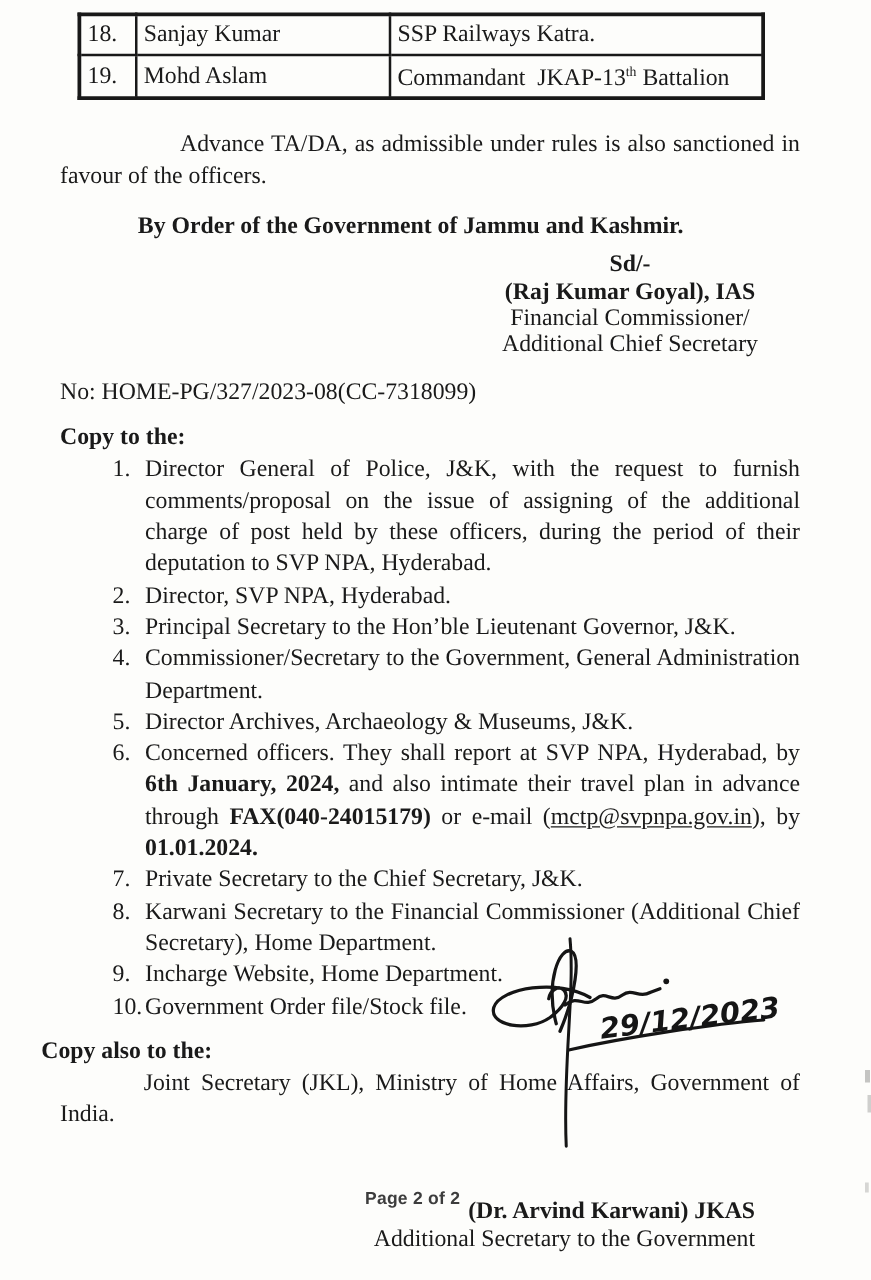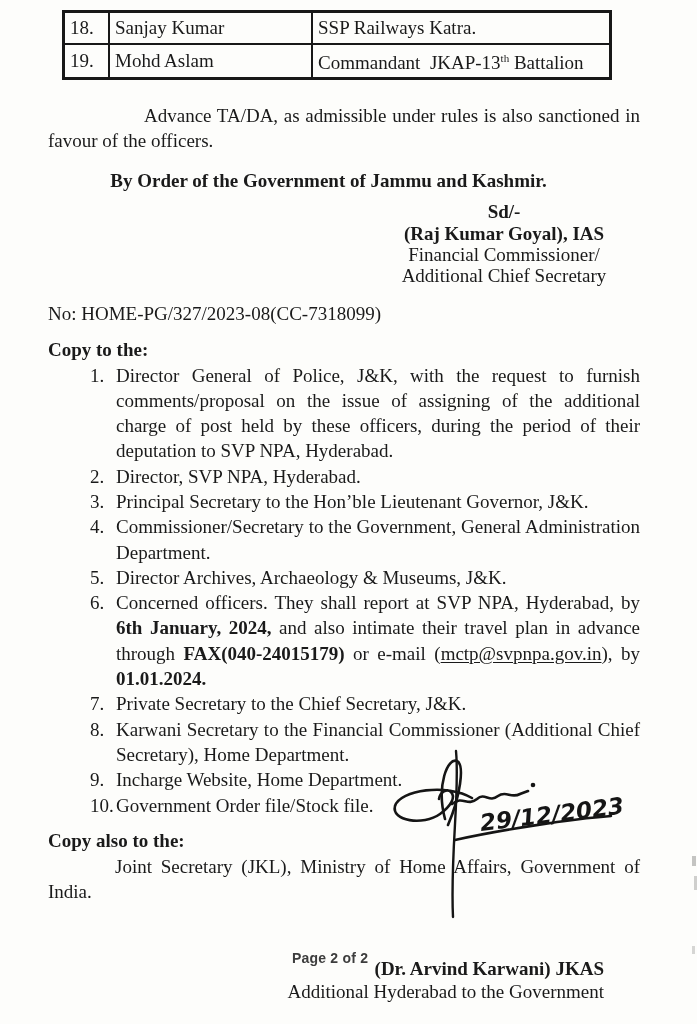--- a/index.html
+++ b/index.html
@@ -59,21 +59,21 @@
     display: flex;
     justify-content: space-between;
     margin: 15px 89px 0 48px;
     line-height: 24px;
   }
   .copy-heading { margin: 12px 0 0 48px; font-weight: bold; line-height: 24px; }
   .copy-list { margin: 1px 57px 0 90px; }
   .copy-list .li { display: flex; line-height: 25.3px; }
   .copy-list .num { flex: 0 0 26px; }
   .copy-list .txt { flex: 1 1 auto; text-align: justify; }
-  .copy-also-heading { margin: 10px 0 0 48px; font-weight: bold; line-height: 25px; }
+  .copy-also-heading { margin: 10px 0 0 33px; font-weight: bold; line-height: 25px; }
   .copy-also-para {
     margin: 1px 57px 0 48px;
     text-indent: 67px;
     text-align: justify;
     line-height: 25px;
   }
   .sign-name-block {
     width: 320px;
     margin: 53px 93px 0 auto;
     text-align: right;
@@ -179,21 +179,21 @@
         <span class="num">10.</span>
         <div class="txt"><span>Government Order file/Stock file.</span></div>
       </div>
     </div>
 
   <div class="copy-also-heading">Copy also to the:</div>
   <div class="copy-also-para">Joint Secretary (JKL), Ministry of Home Affairs, Government of India.</div>
 
   <div class="sign-name-block">
     <div class="nm">(Dr. Arvind Karwani) JKAS</div>
-    <div>Additional Hyderabad to the Government</div>
+    <div>Additional Secretary to the Government</div>
   </div>
 
   <svg class="sig-svg" viewBox="0 0 265 215" xmlns="http://www.w3.org/2000/svg">
     <g fill="none" stroke="#151515" stroke-width="2.6" stroke-linecap="round">
 
       <path d="M 81,6 C 85,48 75,110 78,172" stroke-width="2.4"></path>
 
       <path d="M 70,74 C 61,40 73,12 82,16 C 90,20 85,52 73,80"></path>
 
       <path d="M 97,53 C 72,38 25,45 20,61 C 16,76 48,81 65,69 C 76,61 81,52 76,47 C 72,43 65,47 64,54"></path>

